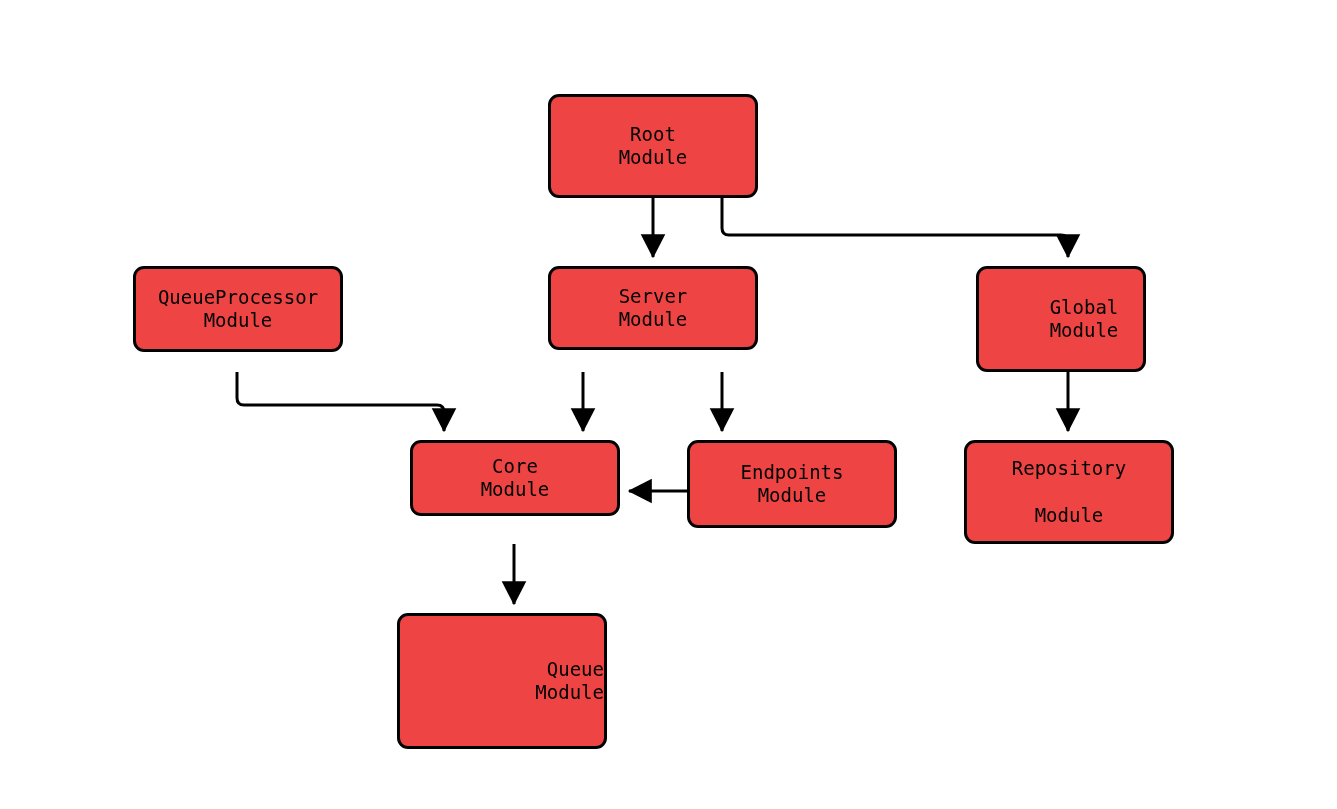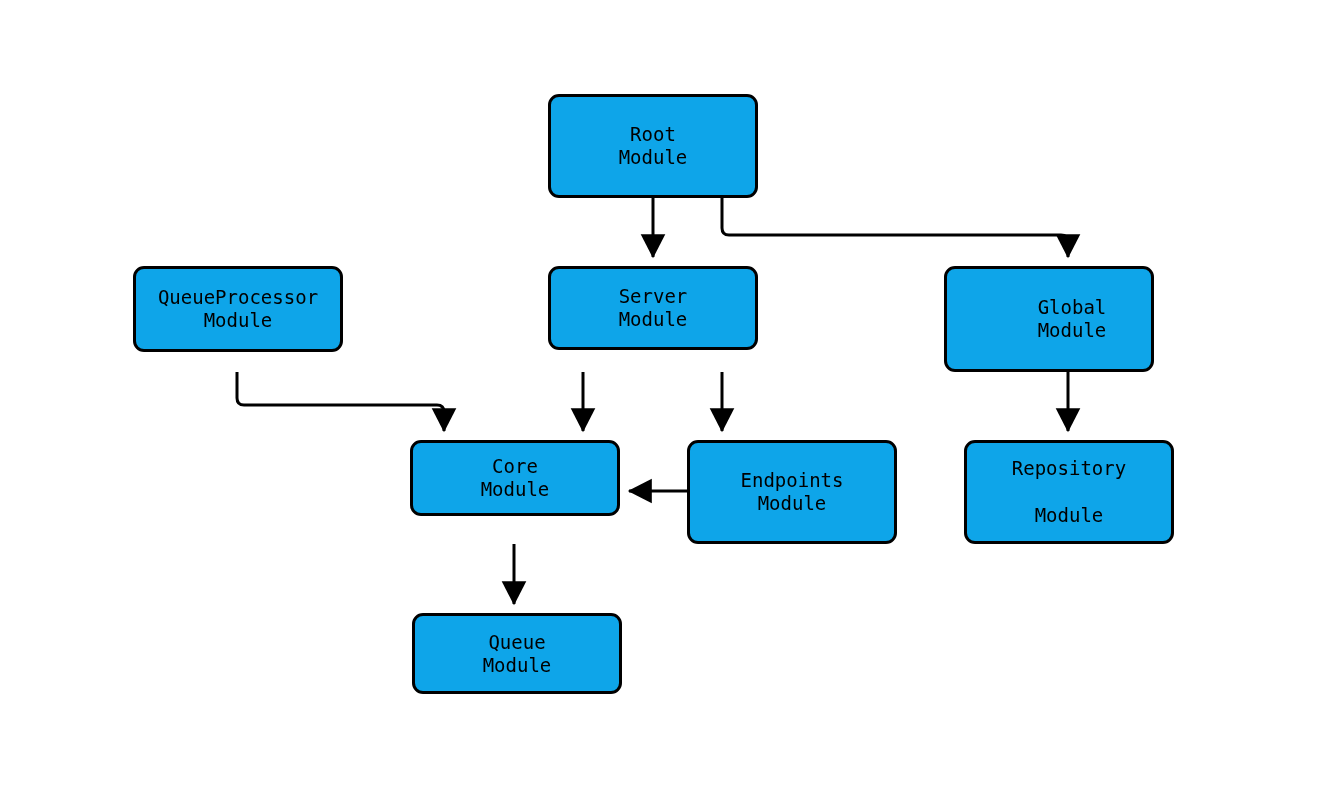--- a/index.html
+++ b/index.html
@@ -22,21 +22,21 @@
   #edge-layer {
     position: absolute;
     left: 0;
     top: 0;
     width: 1337px;
     height: 809px;
   }
   .node {
     position: absolute;
     box-sizing: border-box;
-    background: #0ea5e9;
+    background: #ef4444;
     border: 3px solid #000000;
     border-radius: 11px;
     display: flex;
     flex-direction: column;
     align-items: center;
     justify-content: center;
     z-index: 2;
   }
   .node-line {
     font-family: "DejaVu Sans Mono", "Liberation Mono", monospace;
@@ -78,38 +78,38 @@
   <div class="node" style="left: 133px; top: 266px; width: 210px; height: 86px;">
     <span class="node-line">QueueProcessor</span>
     <span class="node-line">Module</span>
   </div>
 
   <div class="node" style="left: 548px; top: 266px; width: 210px; height: 84px;">
     <span class="node-line">Server</span>
     <span class="node-line">Module</span>
   </div>
 
-  <div class="node" style="left: 944px; top: 266px; width: 210px; height: 106px; padding-left: 46px;">
+  <div class="node" style="left: 976px; top: 266px; width: 170px; height: 106px; padding-left: 46px;">
     <span class="node-line">Global</span>
     <span class="node-line">Module</span>
   </div>
 
   <div class="node" style="left: 410px; top: 440px; width: 210px; height: 76px;">
     <span class="node-line">Core</span>
     <span class="node-line">Module</span>
   </div>
 
-  <div class="node" style="left: 687px; top: 440px; width: 210px; height: 104px;">
+  <div class="node" style="left: 687px; top: 440px; width: 210px; height: 88px;">
     <span class="node-line">Endpoints</span>
     <span class="node-line">Module</span>
   </div>
 
   <div class="node" style="left: 964px; top: 440px; width: 210px; height: 104px; gap: 24px;">
     <span class="node-line">Repository</span>
     <span class="node-line">Module</span>
   </div>
 
-  <div class="node" style="left: 412px; top: 613px; width: 210px; height: 81px;">
+  <div class="node" style="left: 397px; top: 613px; width: 210px; height: 136px; align-items: flex-end;">
     <span class="node-line">Queue</span>
     <span class="node-line">Module</span>
   </div>
 
 </div>
 
 </body></html>

